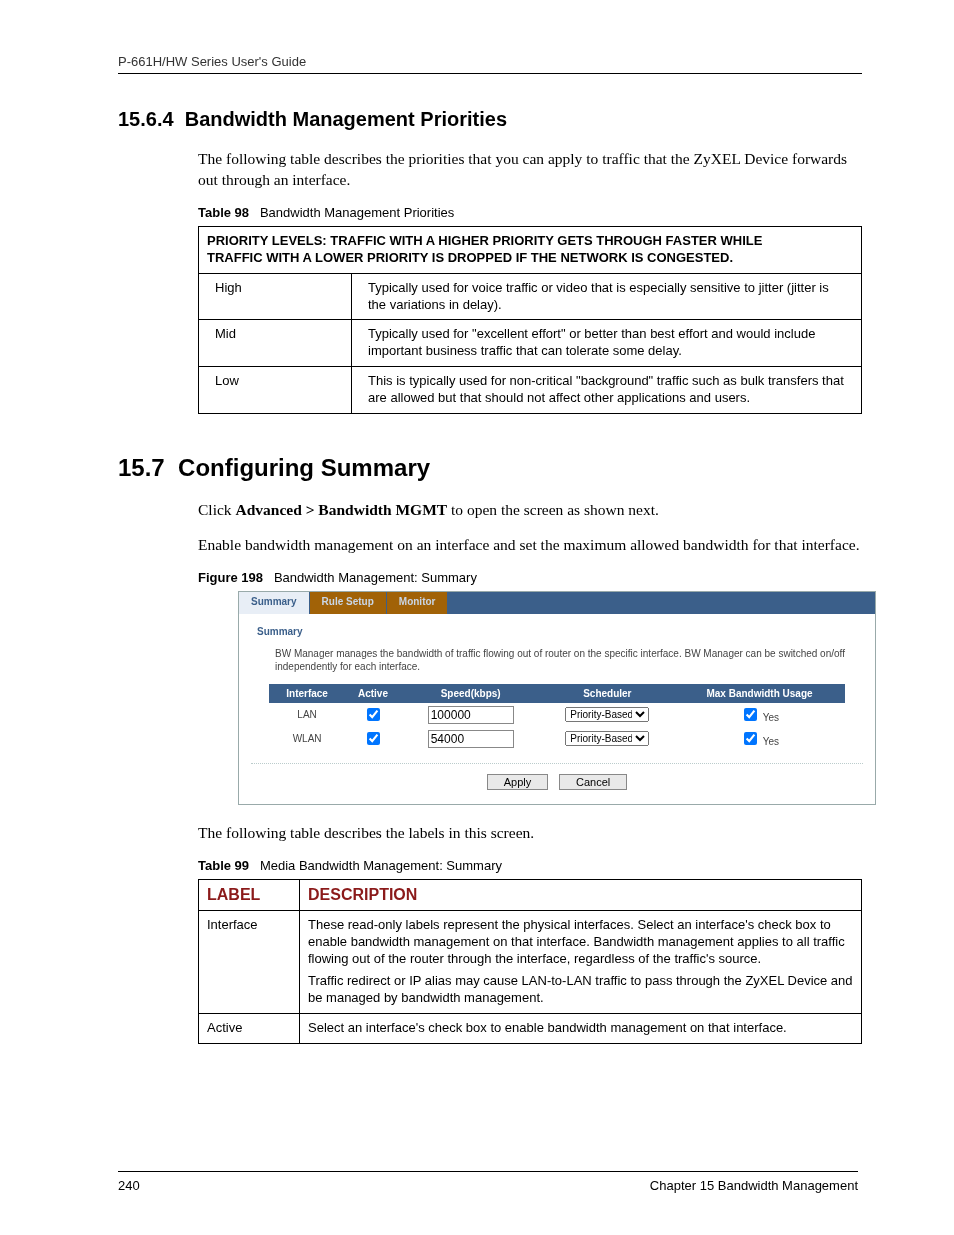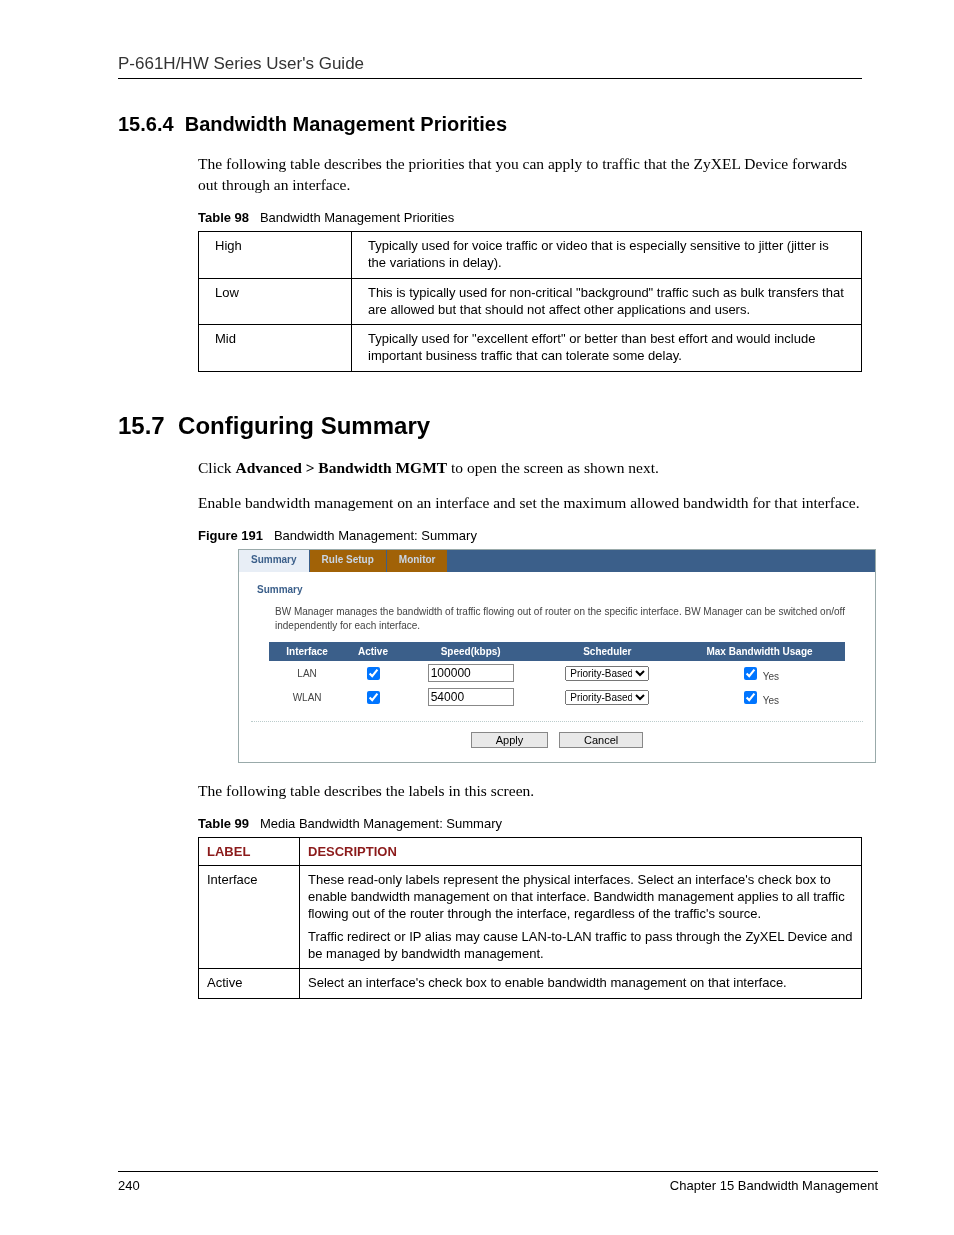--- a/index.html
+++ b/index.html
@@ -11,21 +11,21 @@
     background: #fff;
   }
   .page {
     width: 954px;
     height: 1235px;
     box-sizing: border-box;
     padding: 54px 92px 40px 118px;
     position: relative;
   }
   .running-header {
-    font-size: 17px;
+    font-size: 13px;
     color: #333;
     margin-bottom: 4px;
   }
   .hr-top {
     border: none;
     border-top: 1px solid #000;
     margin: 0 0 34px 0;
   }
   h2.section-h2 {
     font-size: 20px;
@@ -148,57 +148,57 @@
     width: 84px;
   }
   .btnrow {
     text-align: center;
     margin-top: 12px;
     border-top: 1px dotted #bcc;
     padding-top: 10px;
   }
   .btn {
     font-size: 11px;
-    padding: 1px 24px;
+    padding: 1px 16px;
     margin: 0 4px;
     background: #e9e9e9;
     border: 1px solid #888;
     cursor: pointer;
   }
 
   
   table.desc {
     border-collapse: collapse;
     margin-left: 80px;
     width: 664px;
     font-size: 13px;
   }
   table.desc th {
     border: 1px solid #000;
     padding: 6px 8px;
     text-align: left;
     font-weight: bold;
     color: #8b1a1a;
-    font-size: 13px;
+    font-size: 16px;
   }
   table.desc td {
     border: 1px solid #000;
     padding: 6px 8px;
     vertical-align: top;
     line-height: 1.3;
   }
   table.desc td.col1 { width: 84px; }
   .desc-para { margin: 0 0 6px 0; }
 
   
   .footer {
     position: absolute;
     bottom: 42px;
     left: 118px;
-    right: 76px;
+    right: 96px;
   }
   .footer-line {
     border: none;
     border-top: 1px solid #000;
     margin: 0 0 6px 0;
   }
   .footer-row {
     display: flex;
     justify-content: space-between;
     font-size: 13px;
@@ -217,46 +217,52 @@
   </h2>
 
   <p class="body-text">The following table describes the priorities that you can apply to traffic that the ZyXEL Device forwards out through an interface.</p>
 
   <p class="caption">
     <b>Table 98</b>&nbsp;&nbsp;&nbsp;<span>Bandwidth Management Priorities</span>
   </p>
 
   <table class="prio">
     <tbody>
+        <tr>
+      <th class="wide" colspan="2">
+        <span>PRIORITY LEVELS: TRAFFIC WITH A HIGHER PRIORITY GETS THROUGH FASTER WHILE</span><br>
+        <span>TRAFFIC WITH A LOWER PRIORITY IS DROPPED IF THE NETWORK IS CONGESTED.</span>
+      </th>
+    </tr>
     <tr>
       <td class="col1">High</td>
       <td>Typically used for voice traffic or video that is especially sensitive to jitter (jitter is the variations in delay).</td>
     </tr>
     <tr>
+      <td class="col1">Mid</td>
+      <td>Typically used for "excellent effort" or better than best effort and would include important business traffic that can tolerate some delay.</td>
+    </tr>
+    <tr>
       <td class="col1">Low</td>
       <td>This is typically used for non-critical "background" traffic such as bulk transfers that are allowed but that should not affect other applications and users.</td>
-    </tr>
-    <tr>
-      <td class="col1">Mid</td>
-      <td>Typically used for "excellent effort" or better than best effort and would include important business traffic that can tolerate some delay.</td>
     </tr>
   </tbody>
     </table>
 
   <h1 class="section-h1">
     <span>15.7</span>&nbsp;&nbsp;<span>Configuring Summary</span>
   </h1>
 
   <p class="body-text">
     <span>Click </span><b>Advanced &gt; Bandwidth MGMT</b><span> to open the screen as shown next.</span>
   </p>
   <p class="body-text">Enable bandwidth management on an interface and set the maximum allowed bandwidth for that interface.</p>
 
   <p class="caption">
-    <b>Figure 191</b>&nbsp;&nbsp;&nbsp;<span>Bandwidth Management: Summary</span>
+    <b>Figure 198</b>&nbsp;&nbsp;&nbsp;<span>Bandwidth Management: Summary</span>
   </p>
 
   <div class="figure-wrap">
     <div class="tabstrip">
       <div class="tab active">Summary</div>
       <div class="tab">Rule Setup</div>
       <div class="tab">Monitor</div>
     </div>
     <div class="panel">
       <div class="panel-title">Summary</div>

